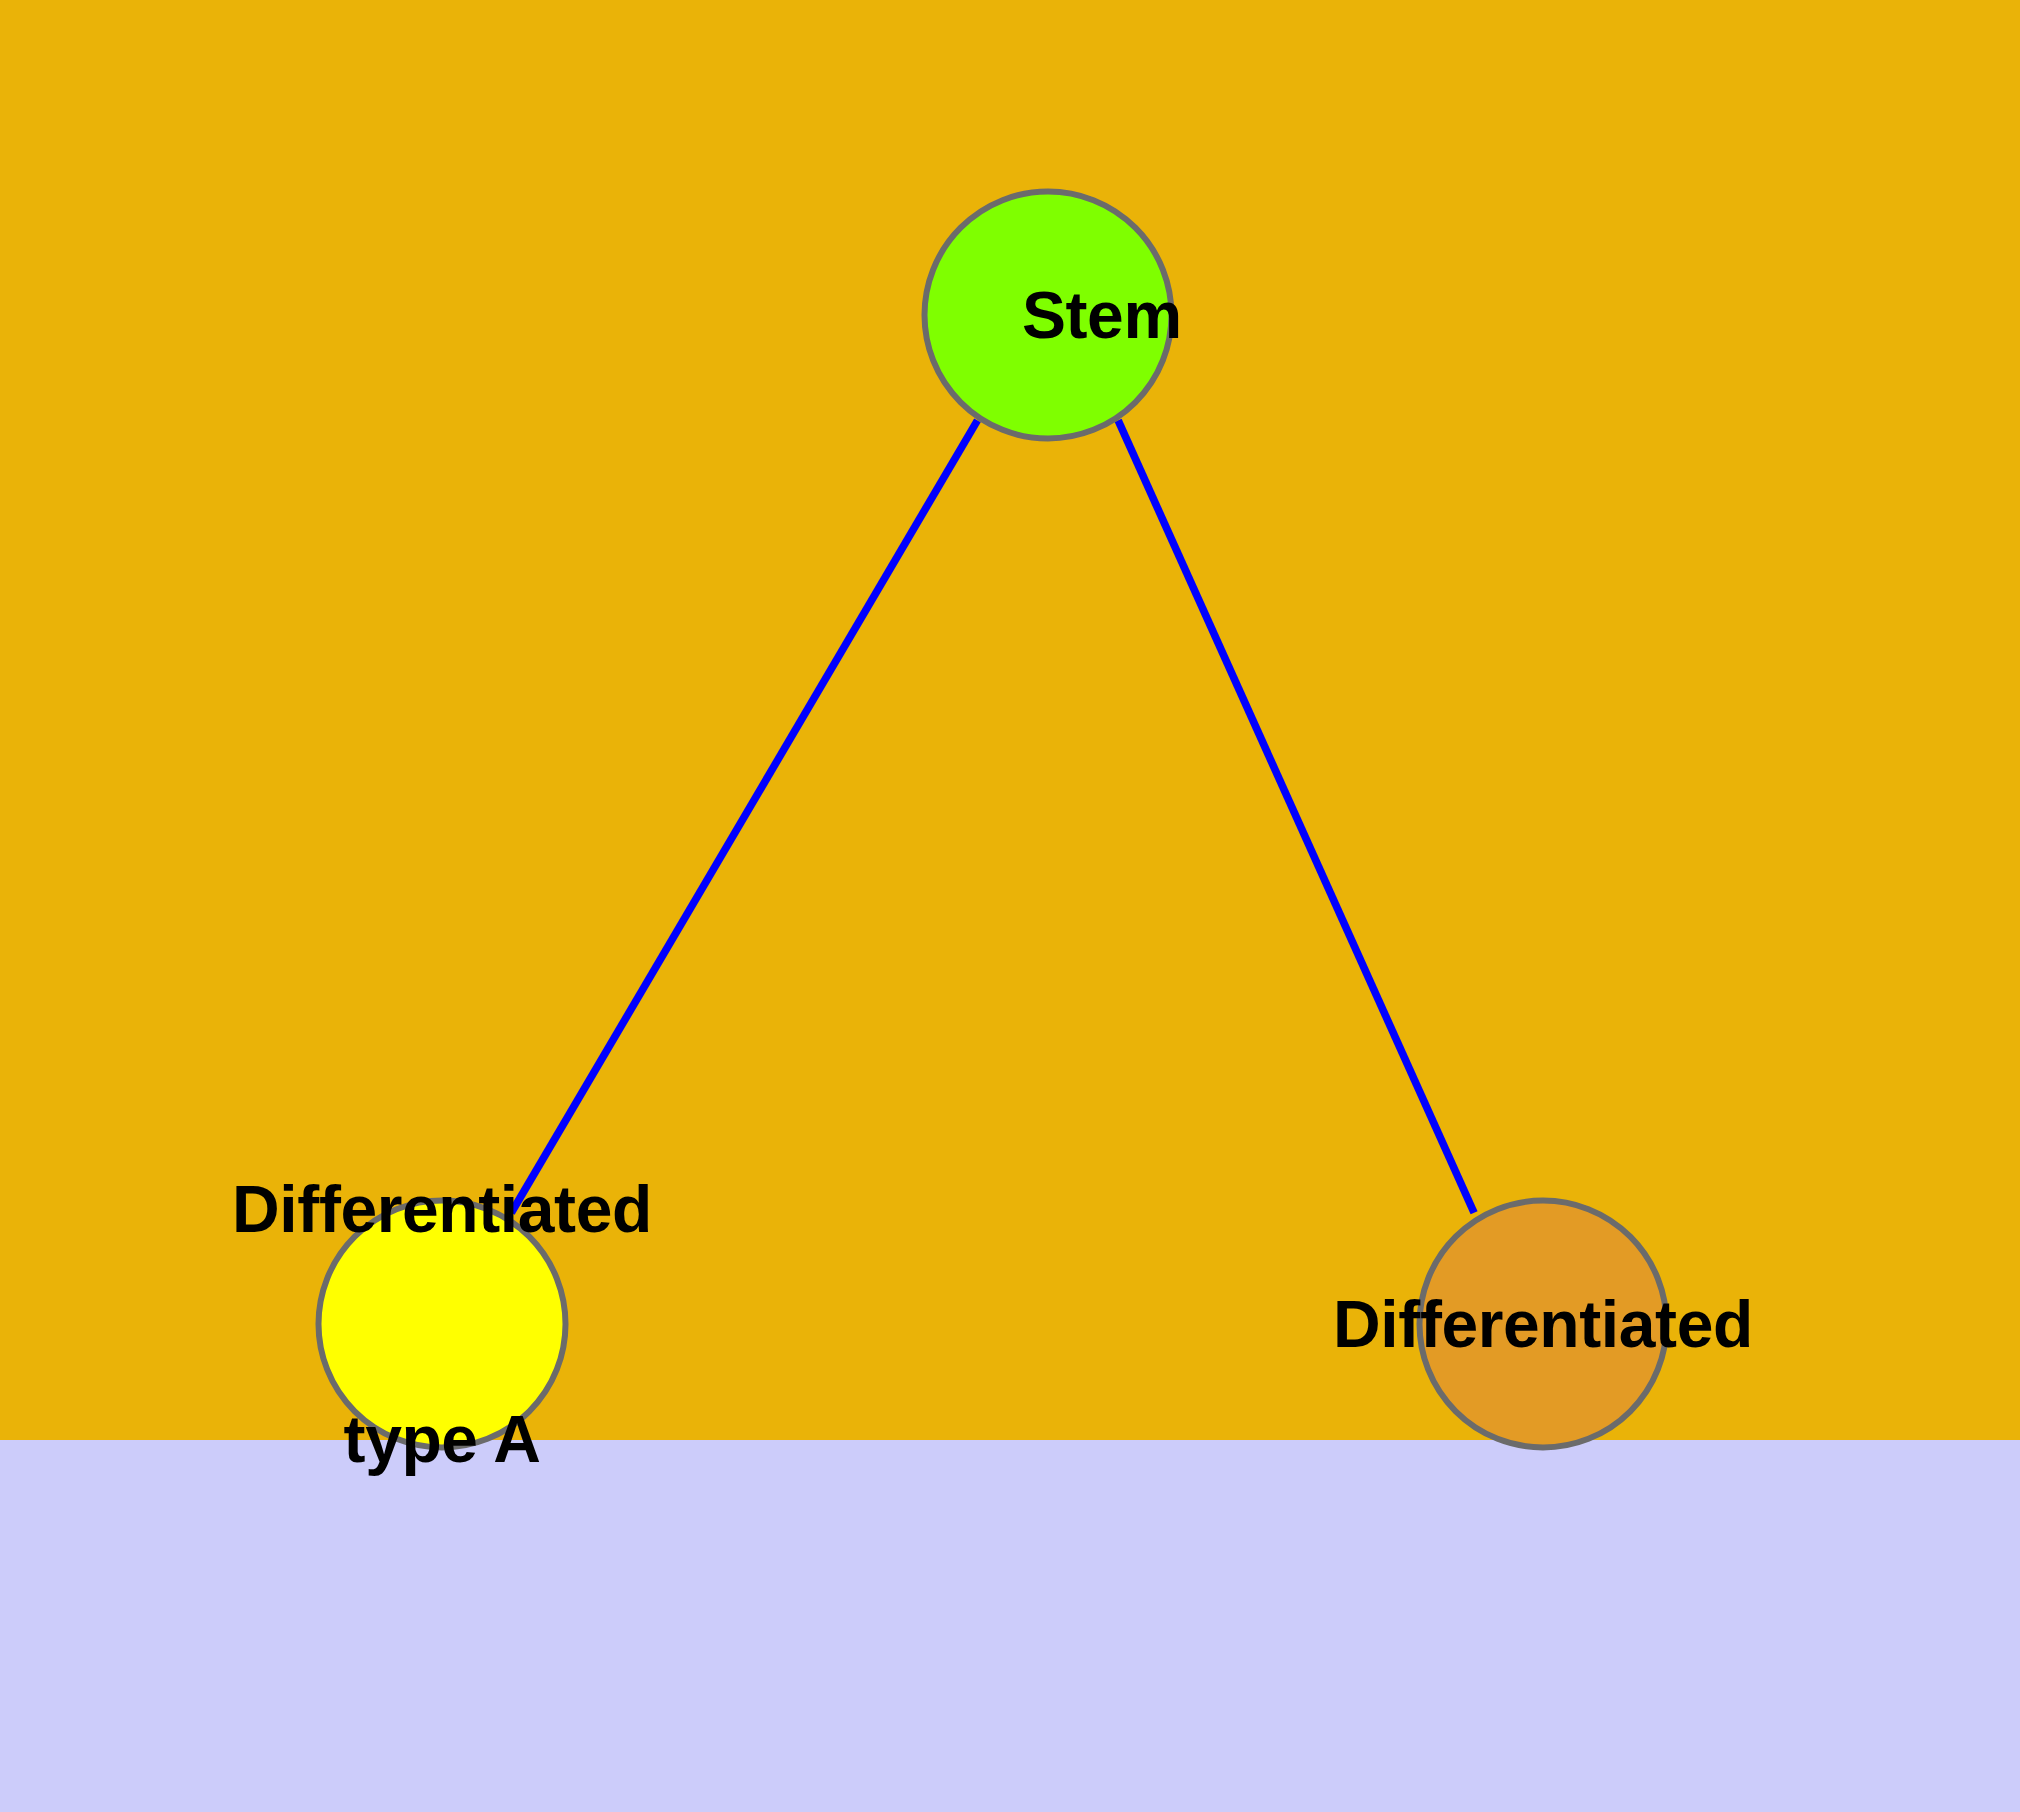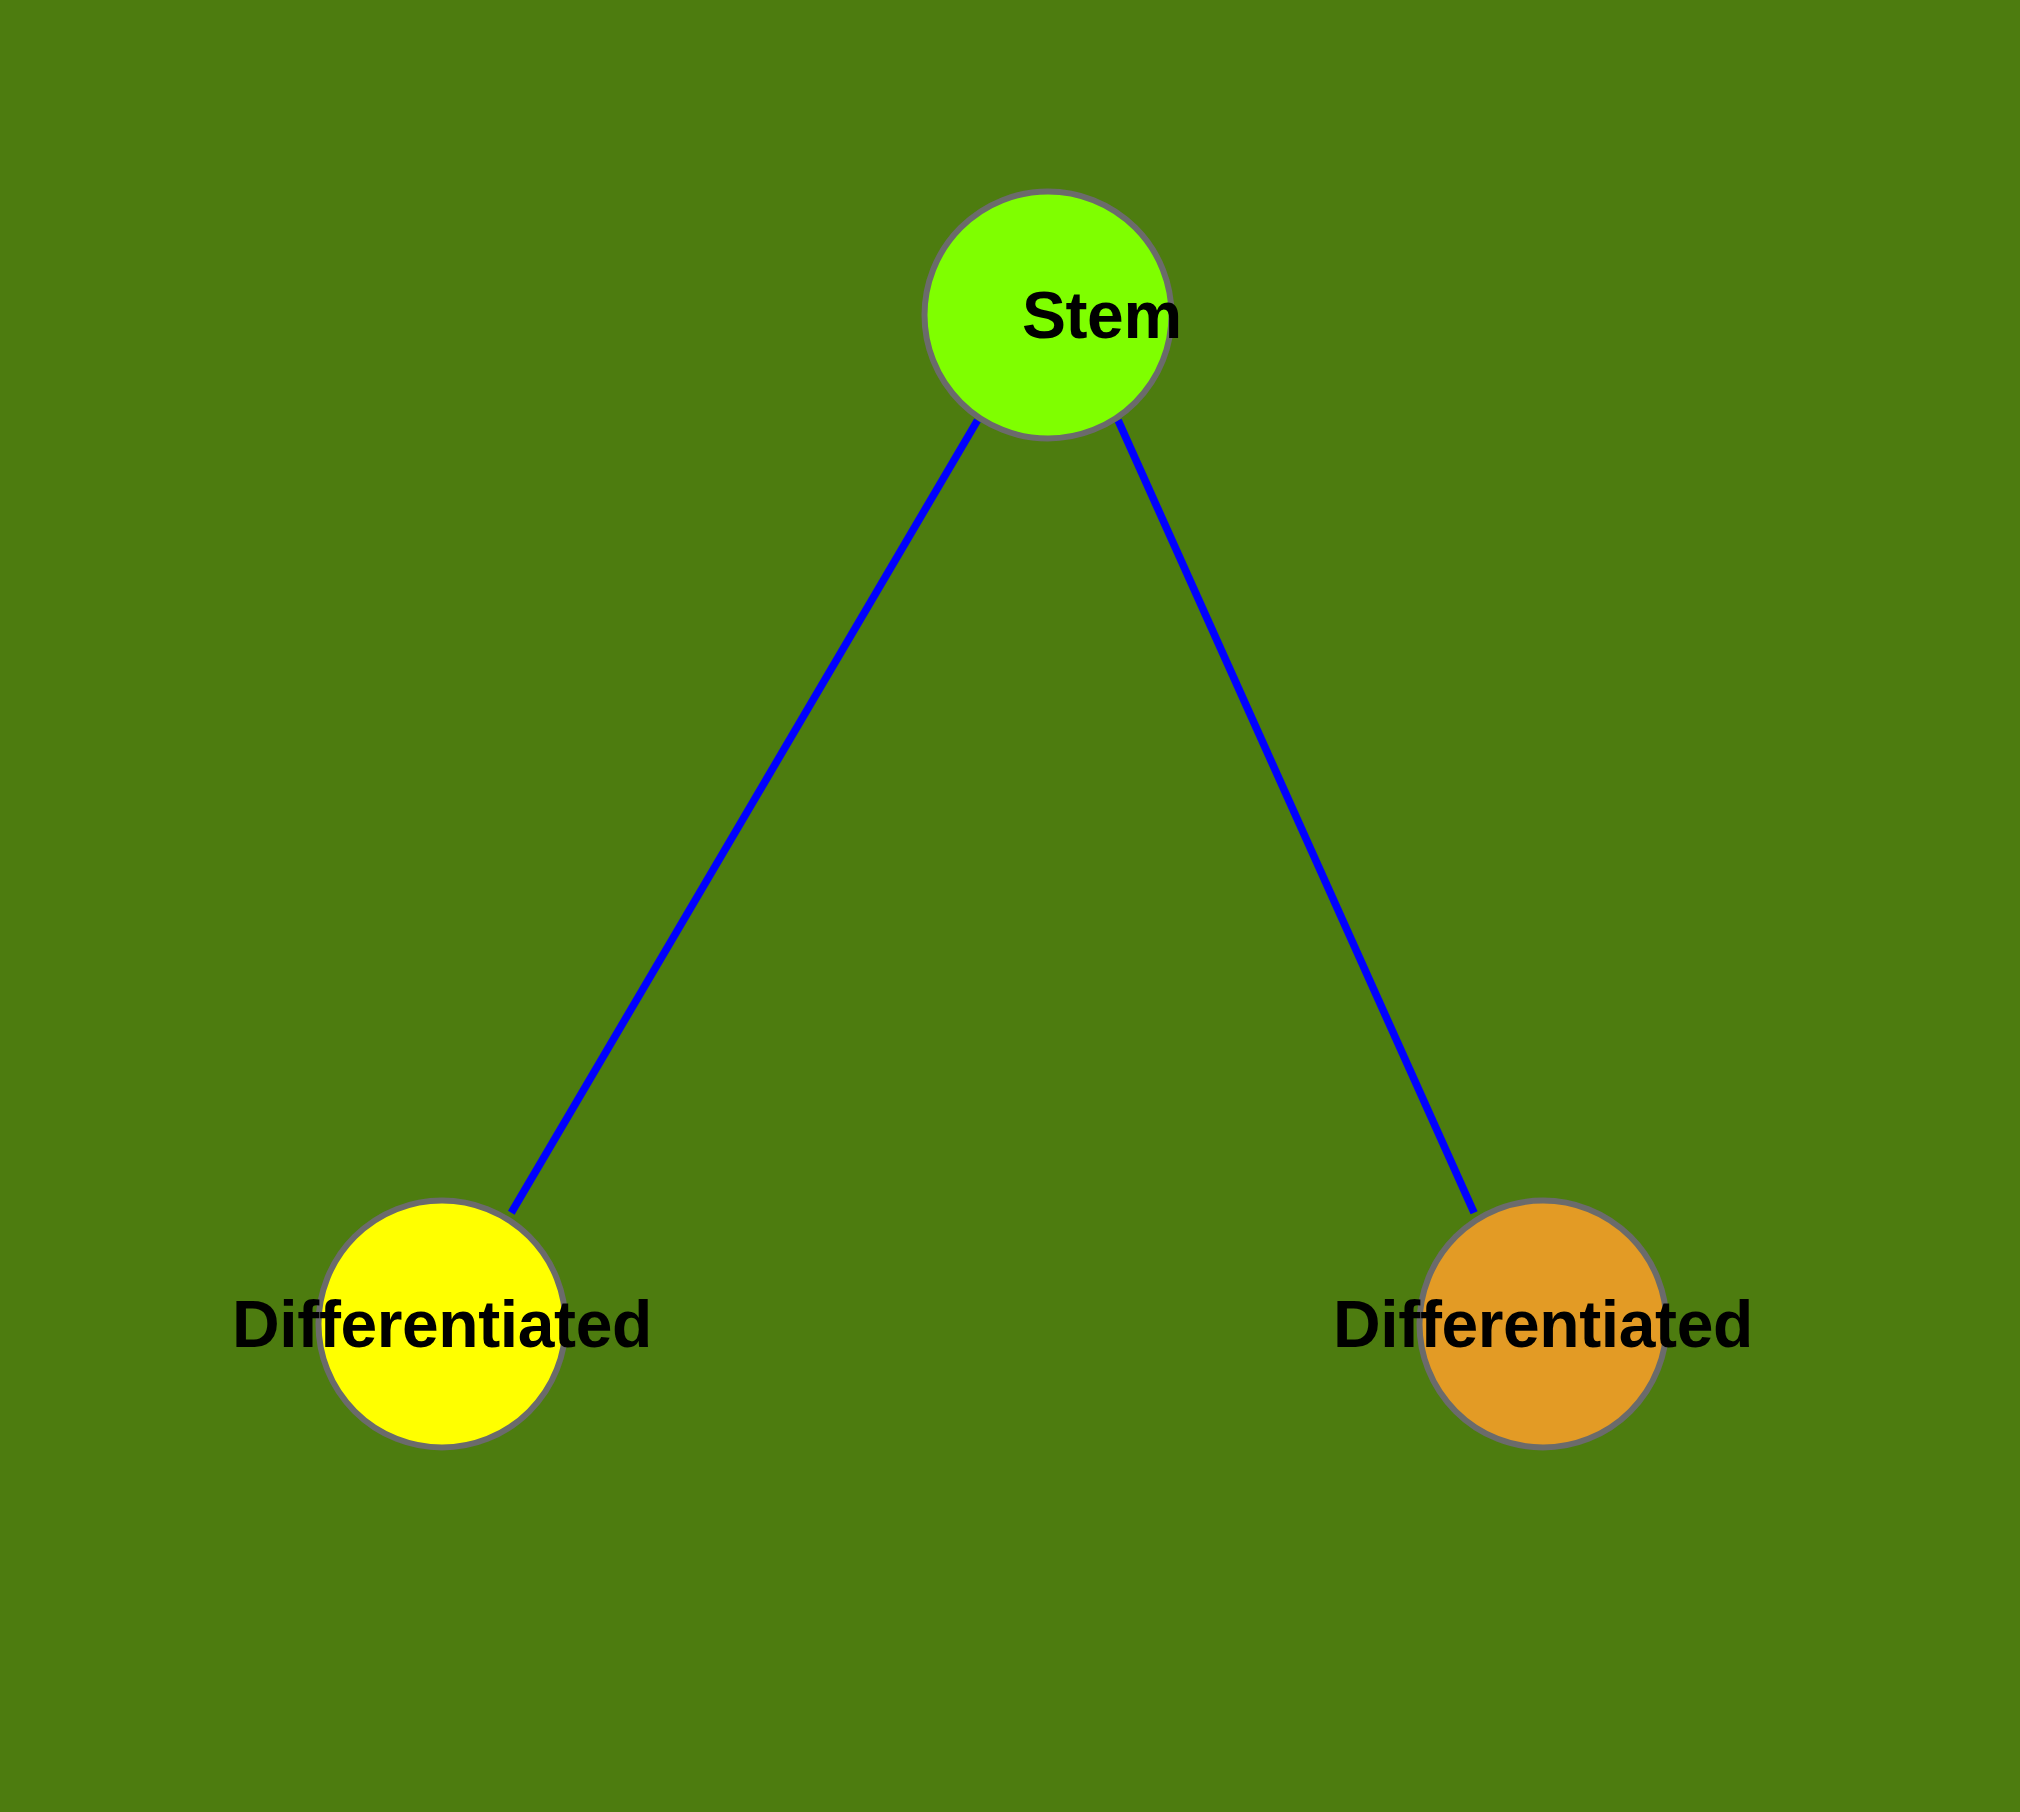--- a/index.html
+++ b/index.html
@@ -10,22 +10,22 @@
   body {
     width: 2021px;
     height: 1812px;
     background: #ccccfa;
     font-family: "Liberation Sans", sans-serif;
     overflow: hidden;
   }
   #graph-canvas {
     position: relative;
     width: 2021px;
-    height: 1812px;
-    background: #4d7c0f;
+    height: 1440px;
+    background: #eab308;
   }
   #edge-layer {
     position: absolute;
     left: 0;
     top: 0;
     width: 2021px;
     height: 1812px;
     z-index: 1;
   }
   .node {
@@ -74,20 +74,21 @@
     <div class="node-circle" style="width:253px; height:253px; background:#7fff00;"></div>
     <div class="node-label">
       <span>Stem</span>
     </div>
   </div>
 
   <div class="node" style="left:442px; top:1324px; width:0; height:0;">
     <div class="node-circle" style="width:253px; height:253px; background:#ffff00;"></div>
     <div class="node-label">
       <div>Differentiated</div>
+      <div>type A</div>
     </div>
   </div>
 
   <div class="node" style="left:1543px; top:1324px; width:0; height:0;">
     <div class="node-circle" style="width:253px; height:253px; background:#e39b25;"></div>
     <div class="node-label">
       <div>Differentiated</div>
     </div>
   </div>
 

